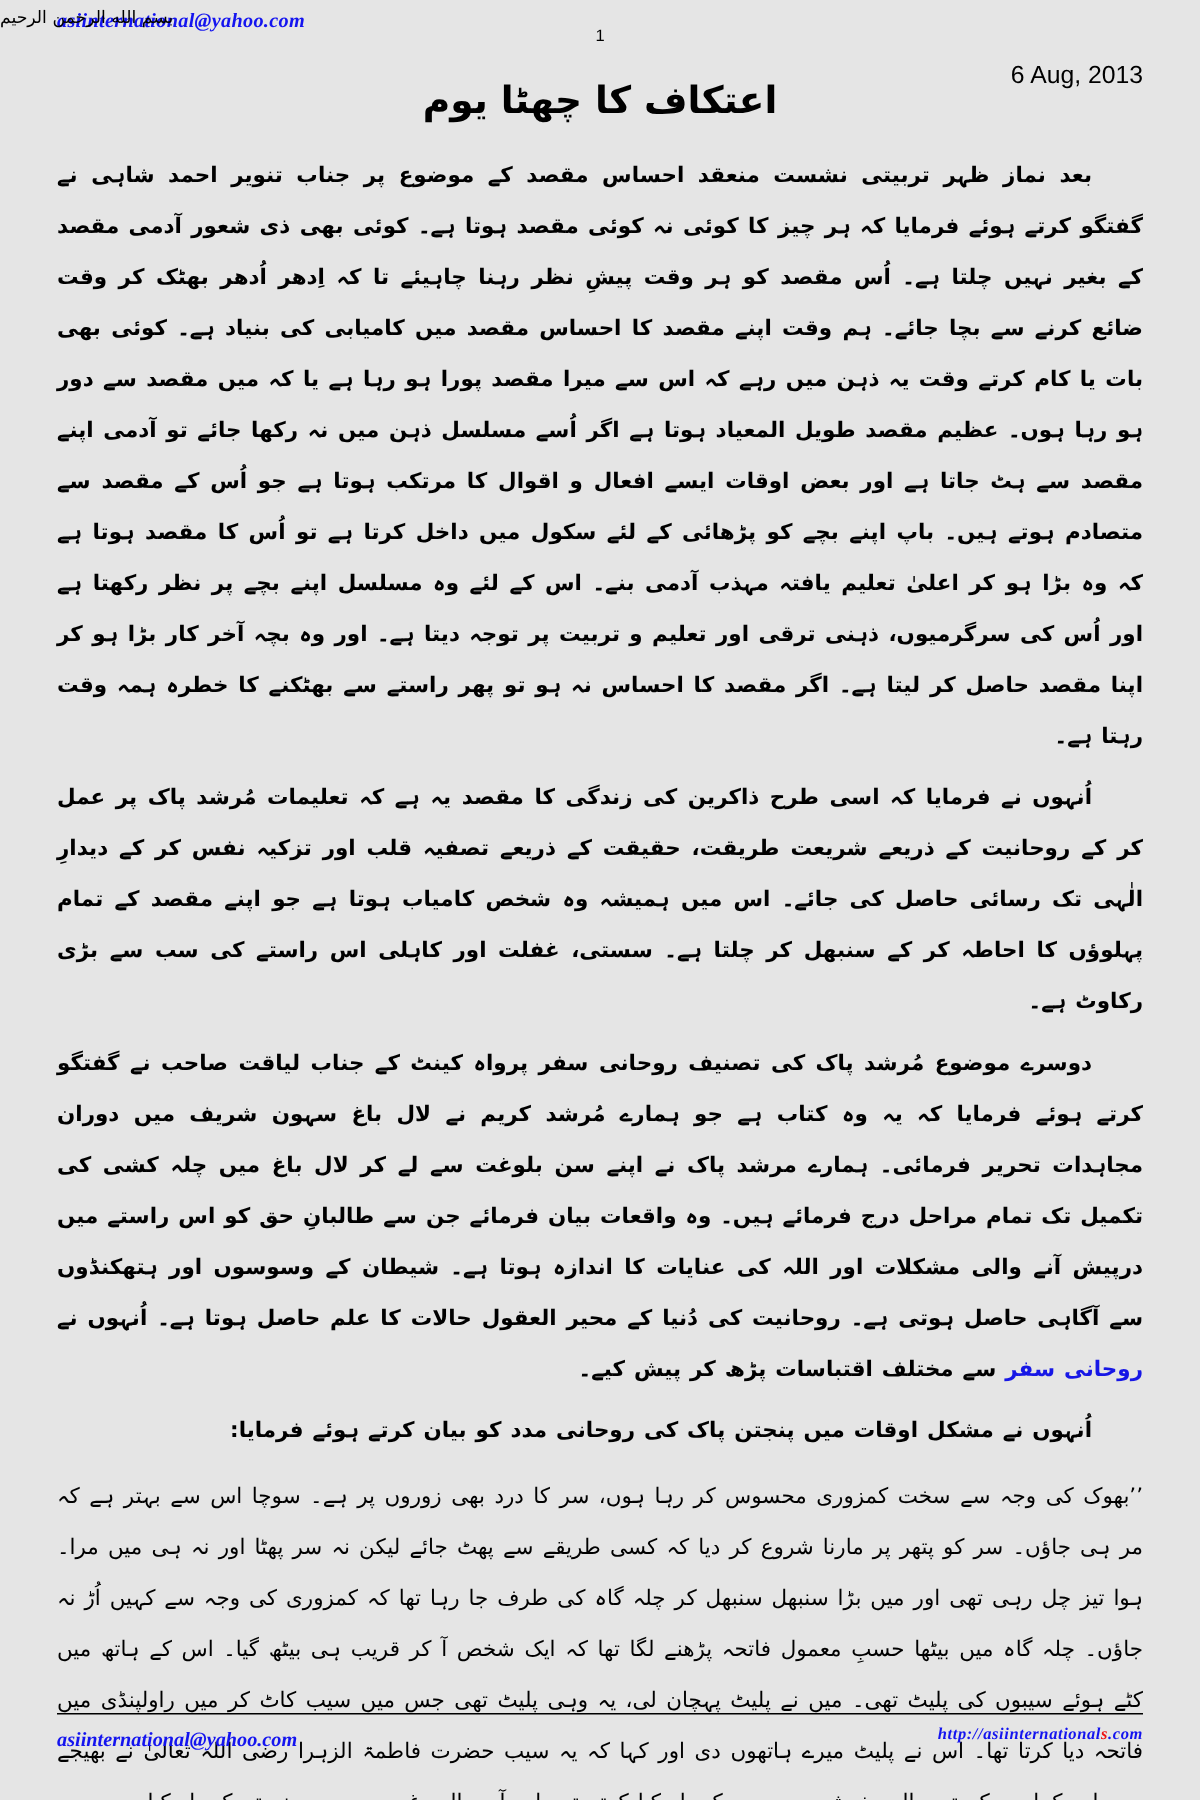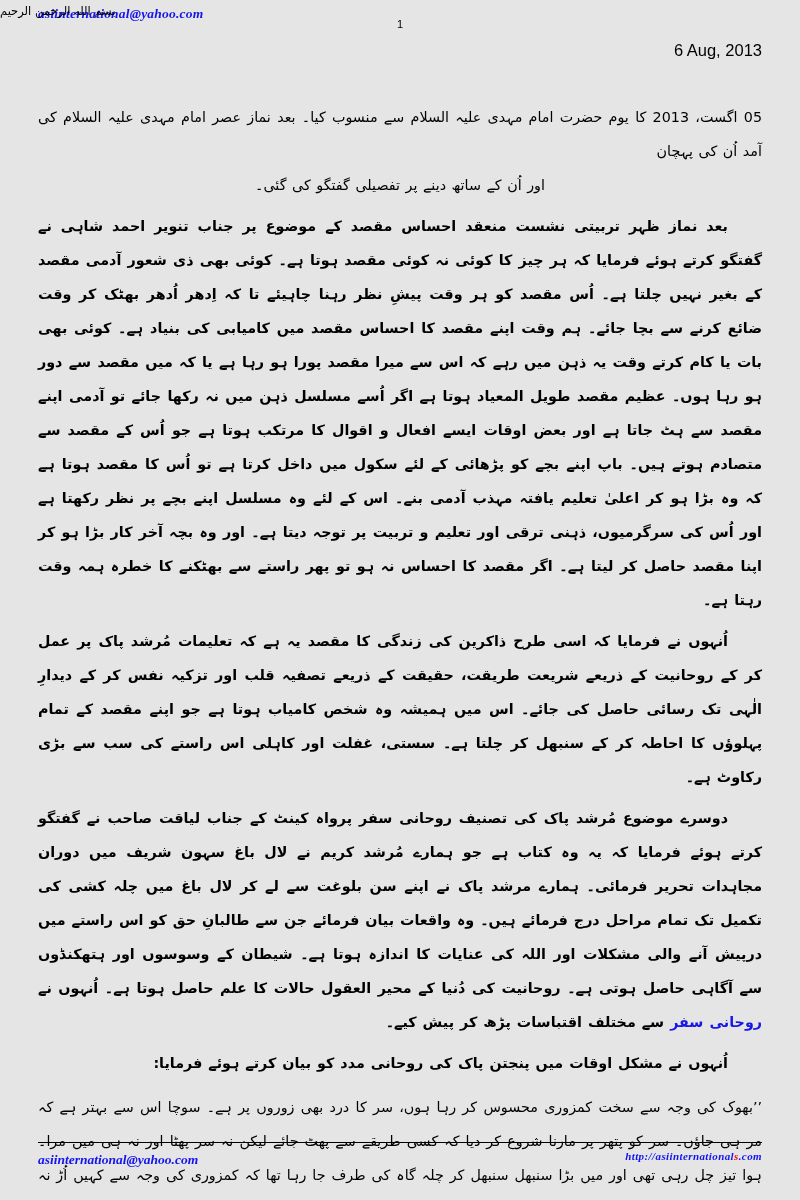--- a/index.html
+++ b/index.html
@@ -192,28 +192,25 @@
 
   <div class="header-band">
     <div class="hdr-email">asiinternational@yahoo.com</div>
 
     <div class="hdr-bismillah">بسم الله الرحمن الرحيم</div>
 
     <div class="hdr-pagenum">1</div>
 
     <div class="hdr-date">6 Aug, 2013</div>
 
+    <h1 class="doc-title">اعتکاف کا چھٹا یوم</h1>
   </div>
 
   <div class="body-area">
 
-    <p class="para">
-      <span>05 اگست، 2013 کا یوم حضرت امام مہدی علیہ السلام سے منسوب کیا۔ بعد نماز عصر امام مہدی علیہ السلام کی آمد اُن کی پہچان</span>
-      <span class="tail">اور اُن کے ساتھ دینے پر تفصیلی گفتگو کی گئی۔</span>
-    </p>
 
     <p class="para indent">بعد نماز ظہر تربیتی نشست منعقد  احساس مقصد کے موضوع پر جناب تنویر احمد شاہی نے گفتگو کرتے ہوئے فرمایا کہ ہر چیز کا کوئی نہ کوئی مقصد ہوتا ہے۔ کوئی بھی ذی شعور آدمی مقصد کے بغیر نہیں چلتا ہے۔ اُس مقصد کو ہر وقت پیشِ نظر رہنا چاہیئے تا کہ اِدھر اُدھر بھٹک کر وقت ضائع کرنے سے بچا جائے۔ ہم وقت اپنے مقصد کا احساس مقصد میں کامیابی کی بنیاد ہے۔ کوئی بھی بات یا کام کرتے وقت یہ ذہن میں رہے کہ اس سے میرا مقصد پورا ہو رہا ہے یا کہ میں مقصد سے دور ہو رہا ہوں۔ عظیم مقصد طویل المعیاد ہوتا ہے اگر اُسے مسلسل ذہن میں نہ رکھا جائے تو آدمی اپنے مقصد سے ہٹ جاتا ہے اور بعض اوقات ایسے افعال و اقوال کا مرتکب ہوتا ہے جو اُس کے مقصد سے متصادم ہوتے ہیں۔  باپ اپنے بچے کو پڑھائی کے لئے سکول میں داخل کرتا ہے تو اُس کا مقصد ہوتا ہے کہ وہ بڑا ہو کر اعلیٰ تعلیم یافتہ مہذب آدمی بنے۔ اس کے لئے وہ مسلسل اپنے بچے پر نظر رکھتا ہے اور اُس کی سرگرمیوں، ذہنی ترقی اور تعلیم و تربیت پر توجہ دیتا ہے۔ اور وہ بچہ آخر کار بڑا ہو کر اپنا مقصد حاصل کر لیتا ہے۔ اگر مقصد کا احساس نہ ہو تو پھر راستے سے بھٹکنے کا خطرہ ہمہ وقت رہتا ہے۔</p>
 
     <p class="para indent">اُنہوں نے فرمایا کہ اسی طرح ذاکرین کی زندگی کا مقصد یہ ہے کہ تعلیمات مُرشد پاک پر عمل کر کے روحانیت کے ذریعے شریعت طریقت، حقیقت کے ذریعے تصفیہ قلب اور تزکیہ نفس کر کے دیدارِ الٰہی تک رسائی حاصل کی جائے۔ اس میں ہمیشہ وہ شخص کامیاب ہوتا ہے جو اپنے مقصد کے تمام پہلوؤں کا احاطہ کر کے سنبھل کر چلتا ہے۔ سستی، غفلت اور کاہلی اس راستے کی سب سے بڑی رکاوٹ ہے۔</p>
 
     <p class="para indent">
       <span>دوسرے موضوع مُرشد پاک کی تصنیف روحانی سفر پرواہ کینٹ کے جناب لیاقت صاحب نے گفتگو کرتے ہوئے فرمایا کہ یہ وہ کتاب ہے جو ہمارے مُرشد کریم نے لال باغ سہون شریف میں دوران مجاہدات تحریر فرمائی۔ ہمارے مرشد پاک نے اپنے سن بلوغت سے لے کر لال باغ میں چلہ کشی کی تکمیل تک تمام مراحل درج فرمائے ہیں۔ وہ واقعات بیان فرمائے جن سے طالبانِ حق کو اس راستے میں درپیش آنے والی مشکلات  اور اللہ کی عنایات کا اندازہ ہوتا ہے۔ شیطان کے وسوسوں اور ہتھکنڈوں سے آگاہی حاصل ہوتی ہے۔ روحانیت کی دُنیا کے محیر العقول حالات کا علم حاصل ہوتا ہے۔ اُنہوں نے </span><span class="inline-blue">روحانی سفر</span><span> سے مختلف اقتباسات پڑھ کر پیش کیے۔</span>
     </p>
 
     <p class="para indent">اُنہوں نے مشکل اوقات میں پنجتن پاک کی روحانی مدد کو بیان کرتے ہوئے فرمایا:</p>

